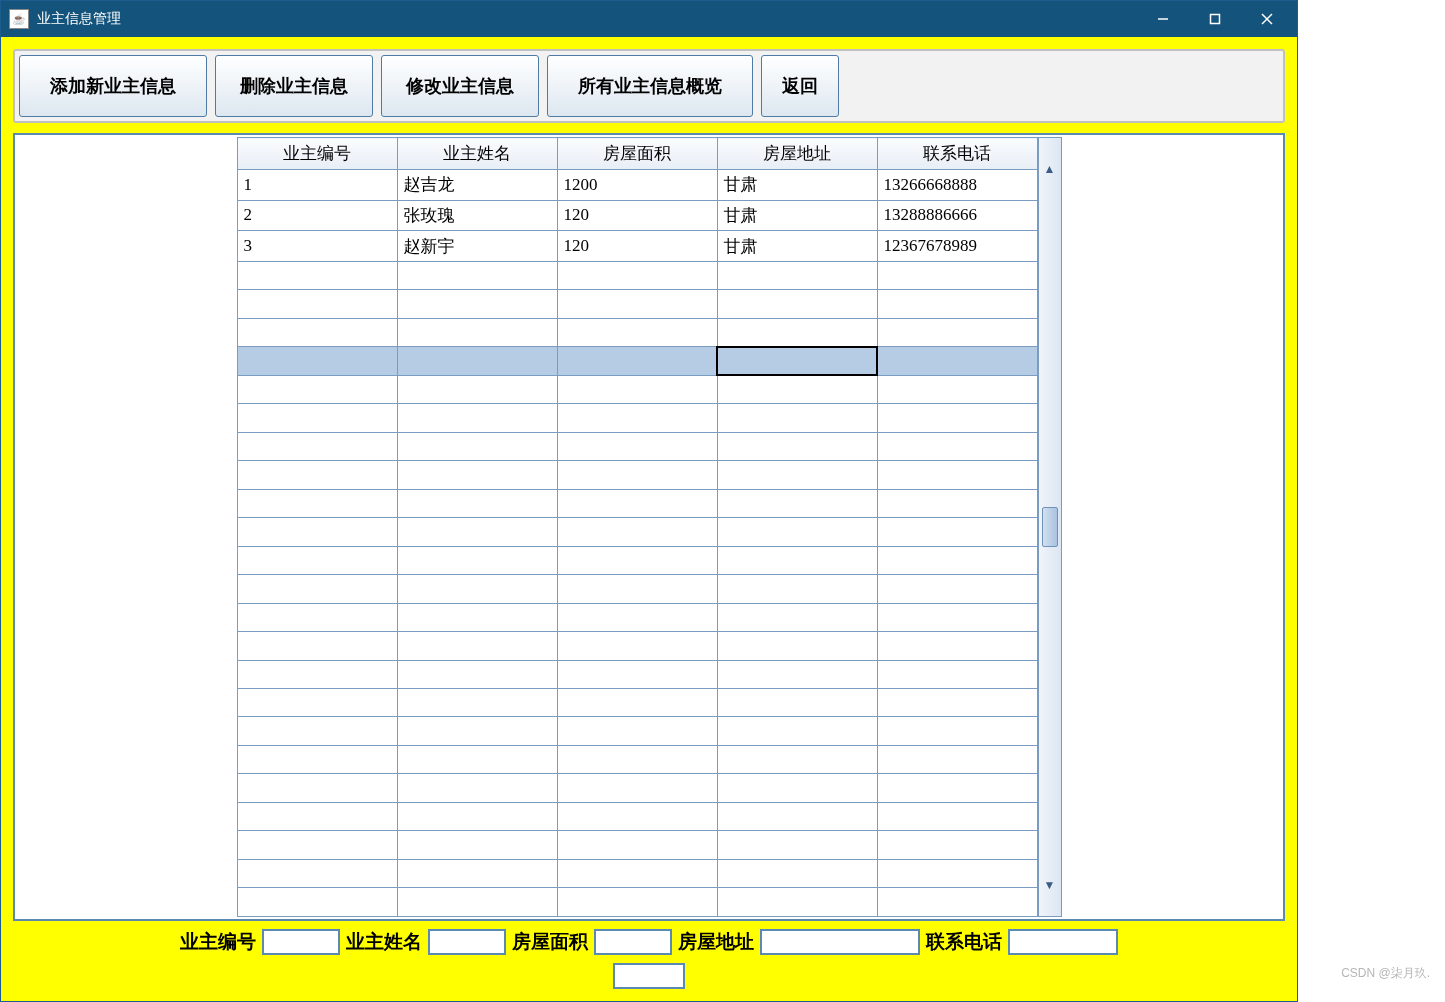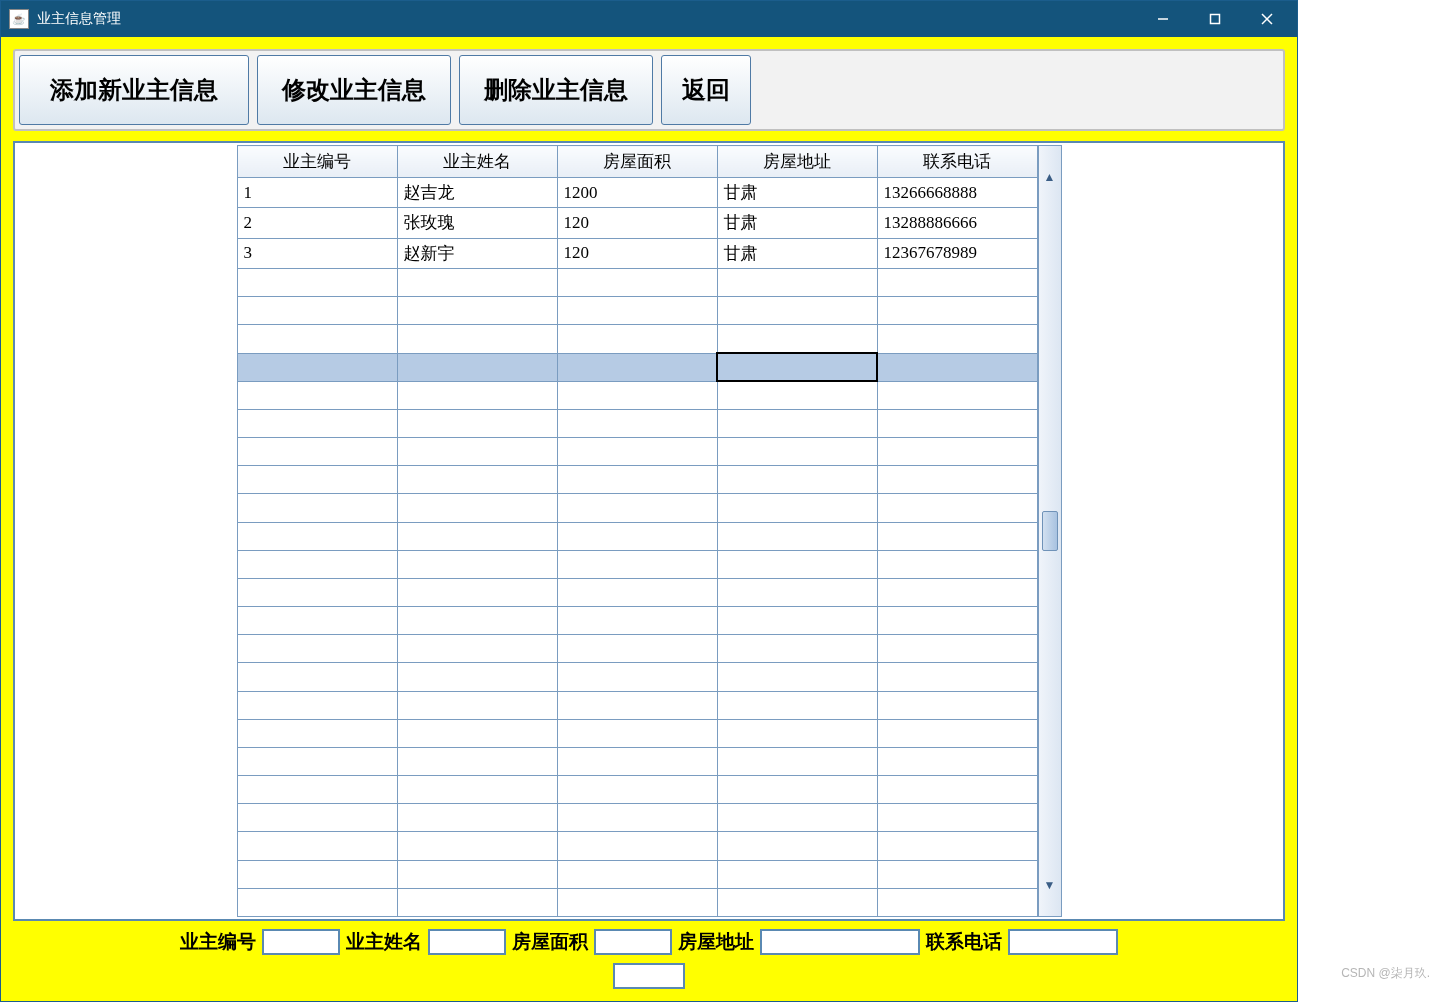--- a/index.html
+++ b/index.html
@@ -11,21 +11,21 @@
     .titlebar-left { display: flex; align-items: center; gap: 8px; }
     .titlebar-icon { width: 20px; height: 20px; background: #fff; border: 1px solid #888; display: flex; align-items: center; justify-content: center; font-size: 11px; color: #a03030; font-family: serif; font-weight: bold; }
     .titlebar-title { font-size: 14px; }
     .titlebar-controls { display: flex; }
     .titlebar-btn { width: 52px; height: 30px; display: flex; align-items: center; justify-content: center; color: #fff; cursor: pointer; }
     .titlebar-btn svg { width: 14px; height: 14px; }
     
     .content { flex: 1; background: #ffff00; padding: 12px 12px 8px 12px; display: flex; flex-direction: column; }
     
     .toolbar { display: flex; gap: 8px; background: #f2f2f2; border: 2px solid #c0c0c0; border-radius: 3px; padding: 4px; margin-bottom: 10px; }
-    .toolbar-btn { flex: 0 0 auto; background: linear-gradient(to bottom, #ffffff, #dde7f0); border: 1px solid #4f7aa5; border-radius: 3px; padding: 6px 24px; font-size: 24px; font-weight: bold; cursor: pointer; font-family: SimSun, serif; }
+    .toolbar-btn { flex: 0 0 auto; background: linear-gradient(to bottom, #ffffff, #dde7f0); border: 1px solid #4f7aa5; border-radius: 3px; padding: 6px 24px; font-size: 18px; font-weight: bold; cursor: pointer; font-family: SimSun, serif; }
     .toolbar-btn.wide { padding: 6px 30px; }
     .toolbar-btn.narrow { padding: 18px 20px; }
     
     .main-panel { flex: 1; background: #ffffff; border: 2px solid #5a89b2; display: flex; flex-direction: column; }
     
     .table-wrap { flex: 1; display: flex; justify-content: center; padding: 2px 0; overflow: hidden; }
     .table-scroll { display: flex; }
     .data-table { border-collapse: collapse; background: #fff; }
     .data-table th { background: linear-gradient(to bottom, #fafcfe, #e8eef6); border: 1px solid #7a9cc0; padding: 4px 6px; font-size: 17px; font-weight: normal; font-family: SimSun, serif; height: 30px; }
     .data-table td { border: 1px solid #7a9cc0; padding: 2px 6px; font-size: 17px; height: 26px; text-align: left; font-family: SimSun, serif; }
@@ -81,22 +81,23 @@
             <line x1="12" y1="2" x2="2" y2="12" stroke="#fff" stroke-width="1.5"></line>
           </svg>
       </div>
     </div>
   </div>
 
   <div class="content">
 
     <div class="toolbar">
       <button class="toolbar-btn wide">添加新业主信息</button>
+      <button class="toolbar-btn">删除业主信息</button>
       <button class="toolbar-btn">修改业主信息</button>
-      <button class="toolbar-btn">删除业主信息</button>
+      <button class="toolbar-btn wide">所有业主信息概览</button>
       <button class="toolbar-btn narrow">返回</button>
     </div>
 
     <div class="main-panel">
       <div class="table-wrap">
         <div class="table-scroll">
           <table class="data-table">
             <thead>
               <tr>
                 <th class="col1">业主编号</th>

